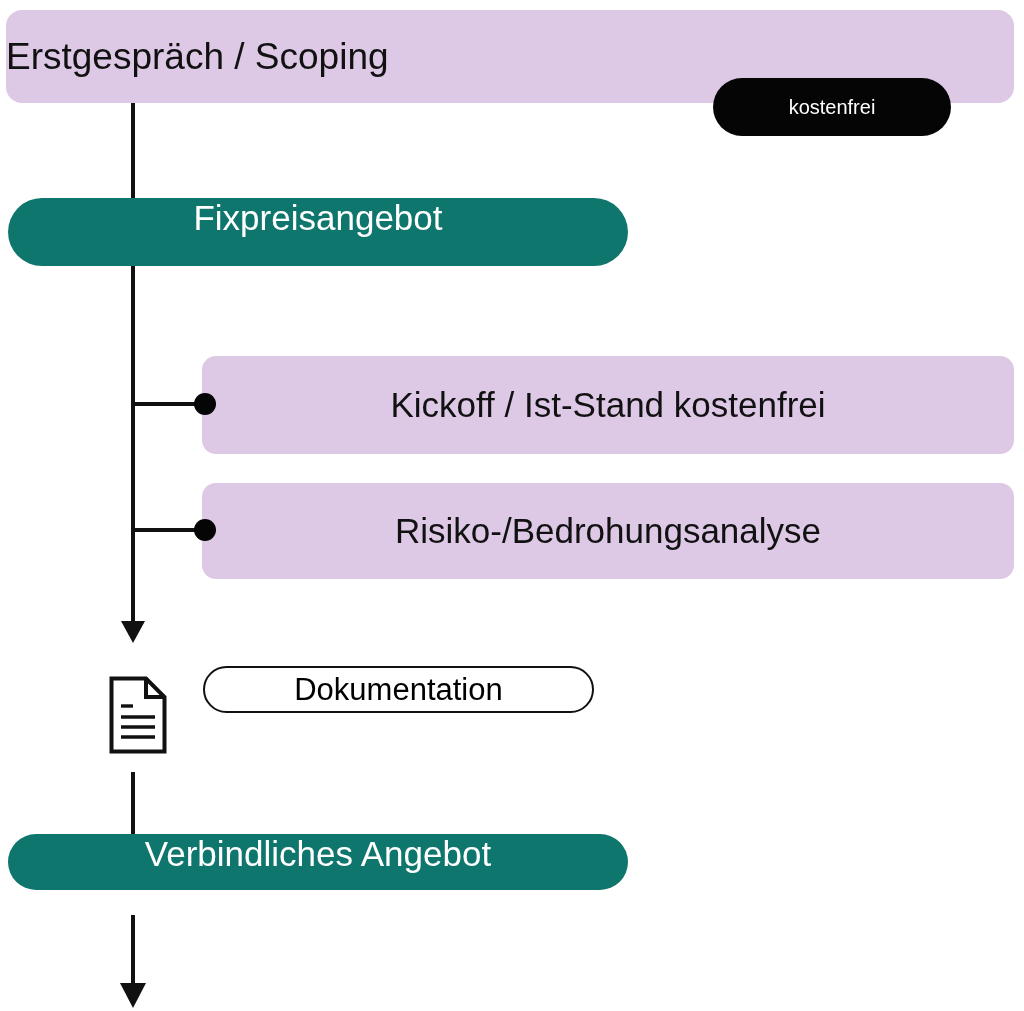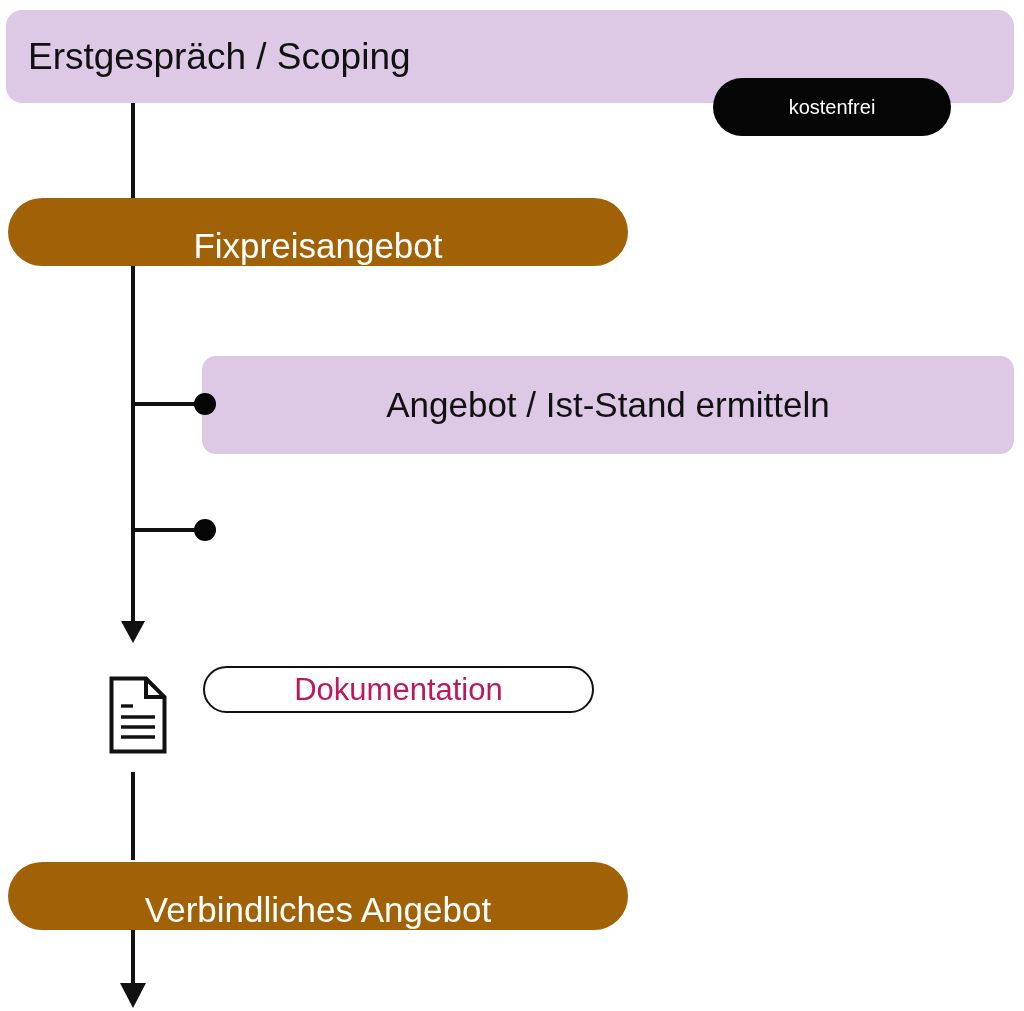--- a/index.html
+++ b/index.html
@@ -24,38 +24,37 @@
     box-sizing: border-box;
     display: flex;
     align-items: center;
   }
   .stage-purple .stage-label {
     color: #111111;
     white-space: nowrap;
   }
   .stage-black {
     position: absolute;
-    background: #a16207;
+    background: #0f766e;
     box-sizing: border-box;
     display: flex;
-    align-items: flex-end;
+    align-items: flex-start;
     justify-content: center;
   }
   .stage-black .stage-label {
     color: #ffffff;
     white-space: nowrap;
   }
   
   #box-erstgespraech {
     left: 6px;
     top: 10px;
     width: 1008px;
     height: 93px;
     border-radius: 16px;
-    padding-left: 22px;
   }
   #box-erstgespraech .stage-label {
     font-size: 37px;
     font-weight: 400;
     letter-spacing: 0px;
   }
   
   #badge-kostenfrei {
     position: absolute;
     left: 713px;
@@ -82,23 +81,23 @@
     height: 68px;
     border-radius: 34px;
     z-index: 5;
   }
   #box-fixpreis .stage-label {
     font-size: 35px;
   }
   
   #box-verbindlich {
     left: 8px;
-    top: 862px;
+    top: 834px;
     width: 620px;
-    height: 68px;
+    height: 56px;
     border-radius: 34px;
     z-index: 5;
   }
   #box-verbindlich .stage-label {
     font-size: 35px;
   }
   
   #box-kickoff {
     left: 202px;
     top: 356px;
@@ -137,21 +136,21 @@
     box-sizing: border-box;
     background: #ffffff;
     border: 2.5px solid #111111;
     border-radius: 26px;
     display: flex;
     align-items: center;
     justify-content: center;
     z-index: 5;
   }
   .pill-outline .pill-label {
-    color: #be185d;
+    color: #000000;
     font-size: 31px;
     white-space: nowrap;
   }
   #pill-dokumentation {
     left: 203px;
     top: 666px;
     width: 391px;
     height: 47px;
   }
   #pill-massnahmen {
@@ -199,23 +198,26 @@
 
   <div id="badge-kostenfrei">
     <span class="badge-label">kostenfrei</span>
   </div>
 
   <div class="stage-black" id="box-fixpreis">
     <span class="stage-label">Fixpreisangebot</span>
   </div>
 
   <div class="stage-purple" id="box-kickoff">
-    <span class="stage-label">Angebot / Ist-Stand ermitteln</span>
-  </div>
-
+    <span class="stage-label">Kickoff / Ist-Stand kostenfrei</span>
+  </div>
+
+  <div class="stage-purple" id="box-risiko">
+    <span class="stage-label">Risiko-/Bedrohungsanalyse</span>
+  </div>
 
   <svg id="icon-document" viewBox="0 0 58 78" xmlns="http://www.w3.org/2000/svg">
     <path d="M2.5 2.5 H37 L55.5 21 V75.5 H2.5 Z" fill="#ffffff" stroke="#111111" stroke-width="4" stroke-linejoin="miter"></path>
     <path d="M37 2.5 V21 H55.5" fill="none" stroke="#111111" stroke-width="4" stroke-linejoin="miter"></path>
     <line x1="12" y1="30" x2="24" y2="30" stroke="#111111" stroke-width="3.4"></line>
     <line x1="12" y1="41" x2="46" y2="41" stroke="#111111" stroke-width="3.4"></line>
     <line x1="12" y1="51" x2="46" y2="51" stroke="#111111" stroke-width="3.4"></line>
     <line x1="12" y1="61" x2="46" y2="61" stroke="#111111" stroke-width="3.4"></line>
   </svg>
 

